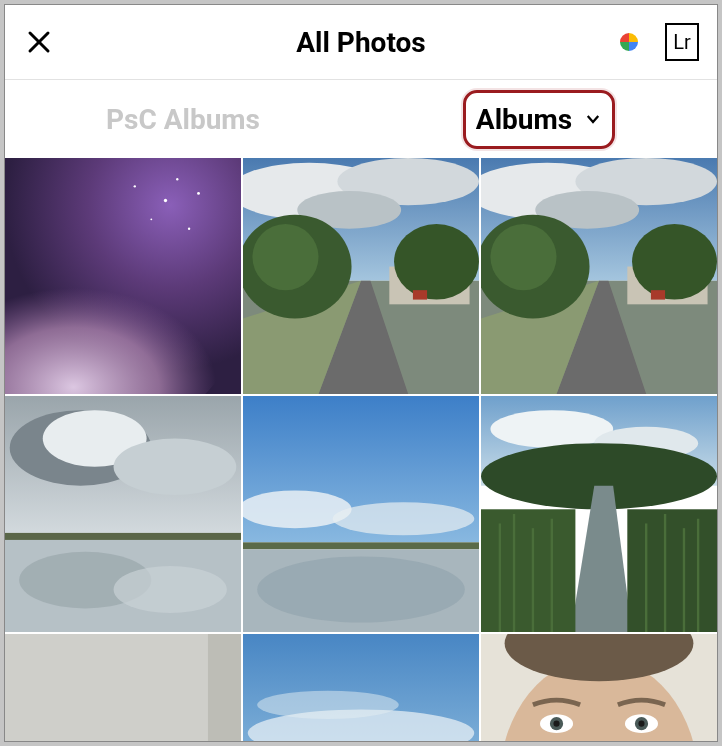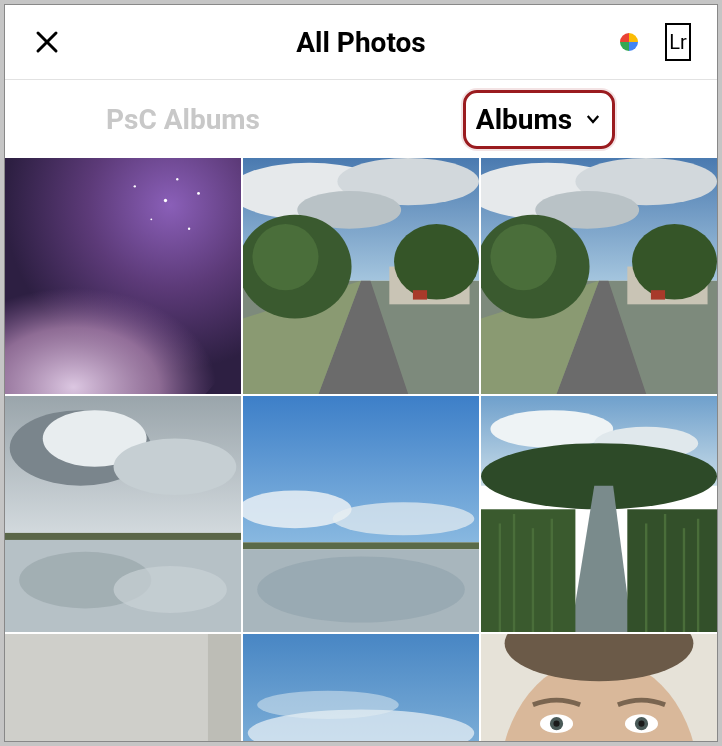--- a/index.html
+++ b/index.html
@@ -14,21 +14,21 @@
       position: absolute;
       top: 4px; left: 4px; right: 4px; bottom: 4px;
       background: #fff;
       border: 1px solid #888;
       overflow: hidden;
     }
     .header {
       display: flex;
       align-items: center;
       height: 74px;
-      padding: 0 26px;
+      padding: 0 18px;
       position: relative;
     }
     .close-btn {
       cursor: pointer;
       width: 32px; height: 32px;
       display: flex; align-items: center; justify-content: center;
     }
     .close-btn svg { width: 24px; height: 24px; }
     .page-title {
       position: absolute;
@@ -40,21 +40,21 @@
       pointer-events: none;
     }
     .header-icons {
       margin-left: auto;
       display: flex;
       align-items: center;
       gap: 18px;
     }
     .gphotos-icon { width: 36px; height: 36px; cursor: pointer; }
     .lr-icon {
-      width: 26px; height: 38px;
+      width: 34px; height: 38px;
       border: 2px solid #000;
       display: flex; align-items: center; justify-content: center;
       font-size: 20px; font-weight: 400;
       cursor: pointer;
     }
     .watermark {
       position: absolute;
       top: 48px; left: 14px;
       font-family: Georgia, serif;
       font-size: 22px;

